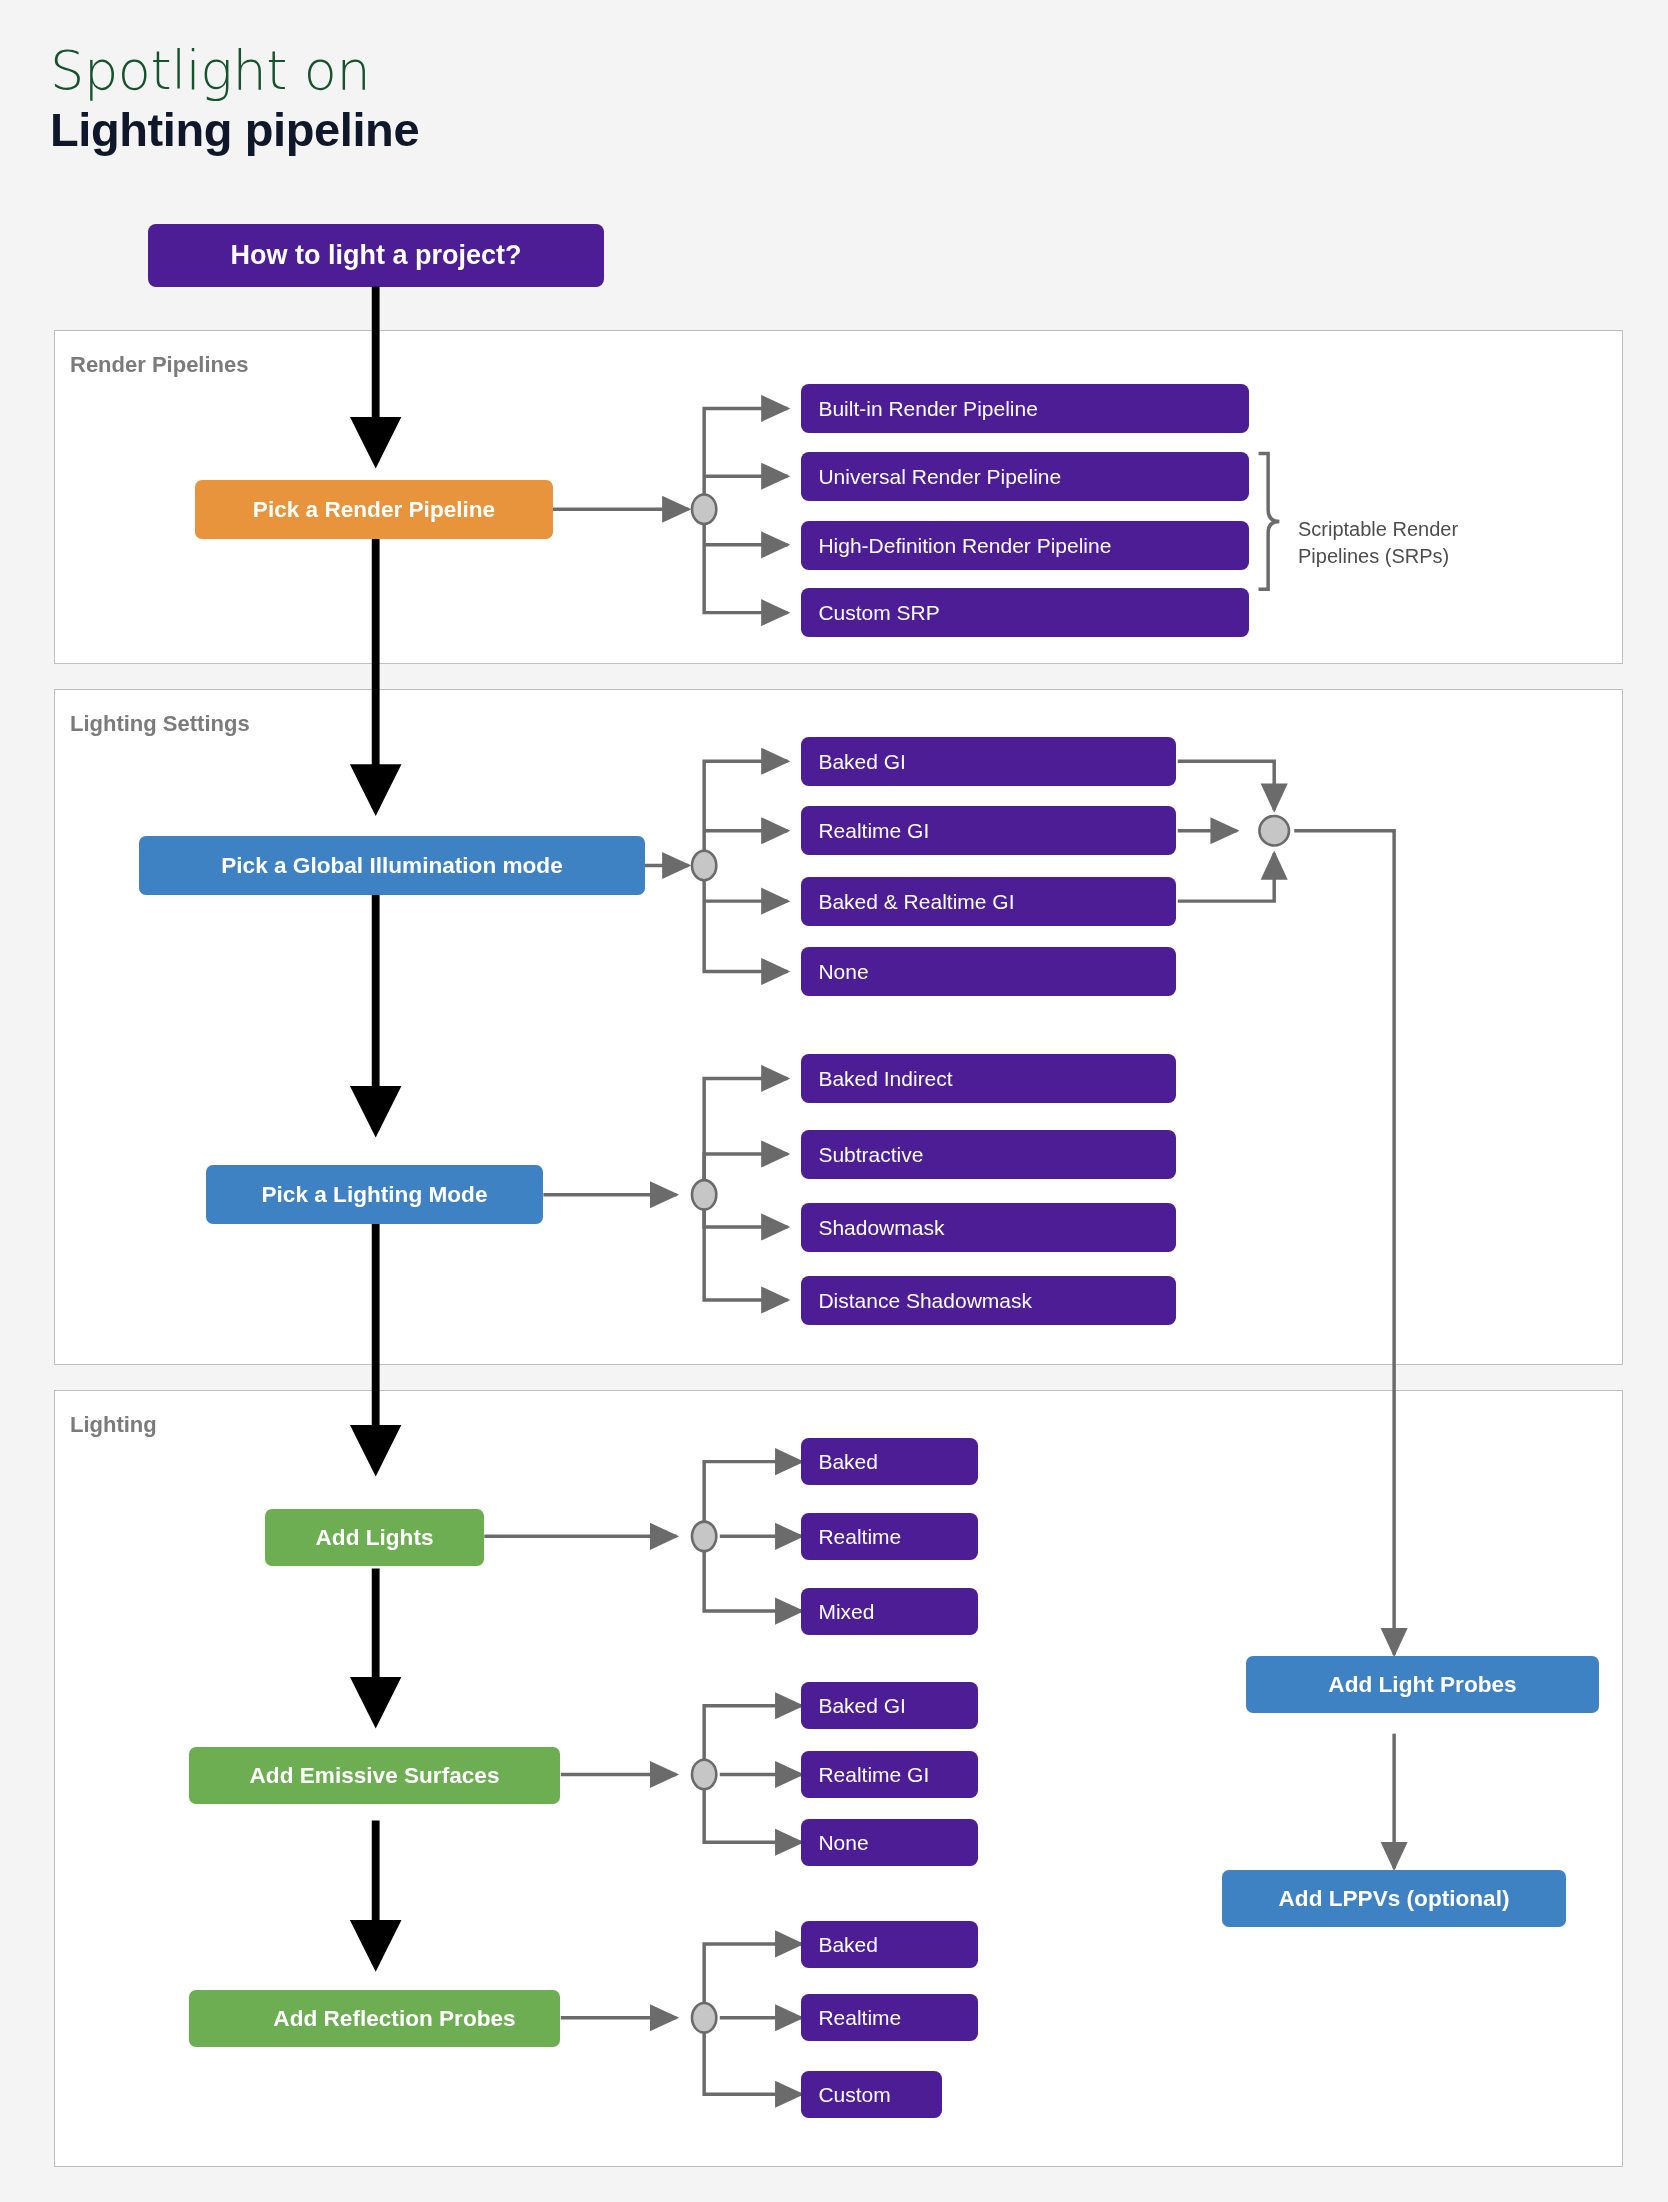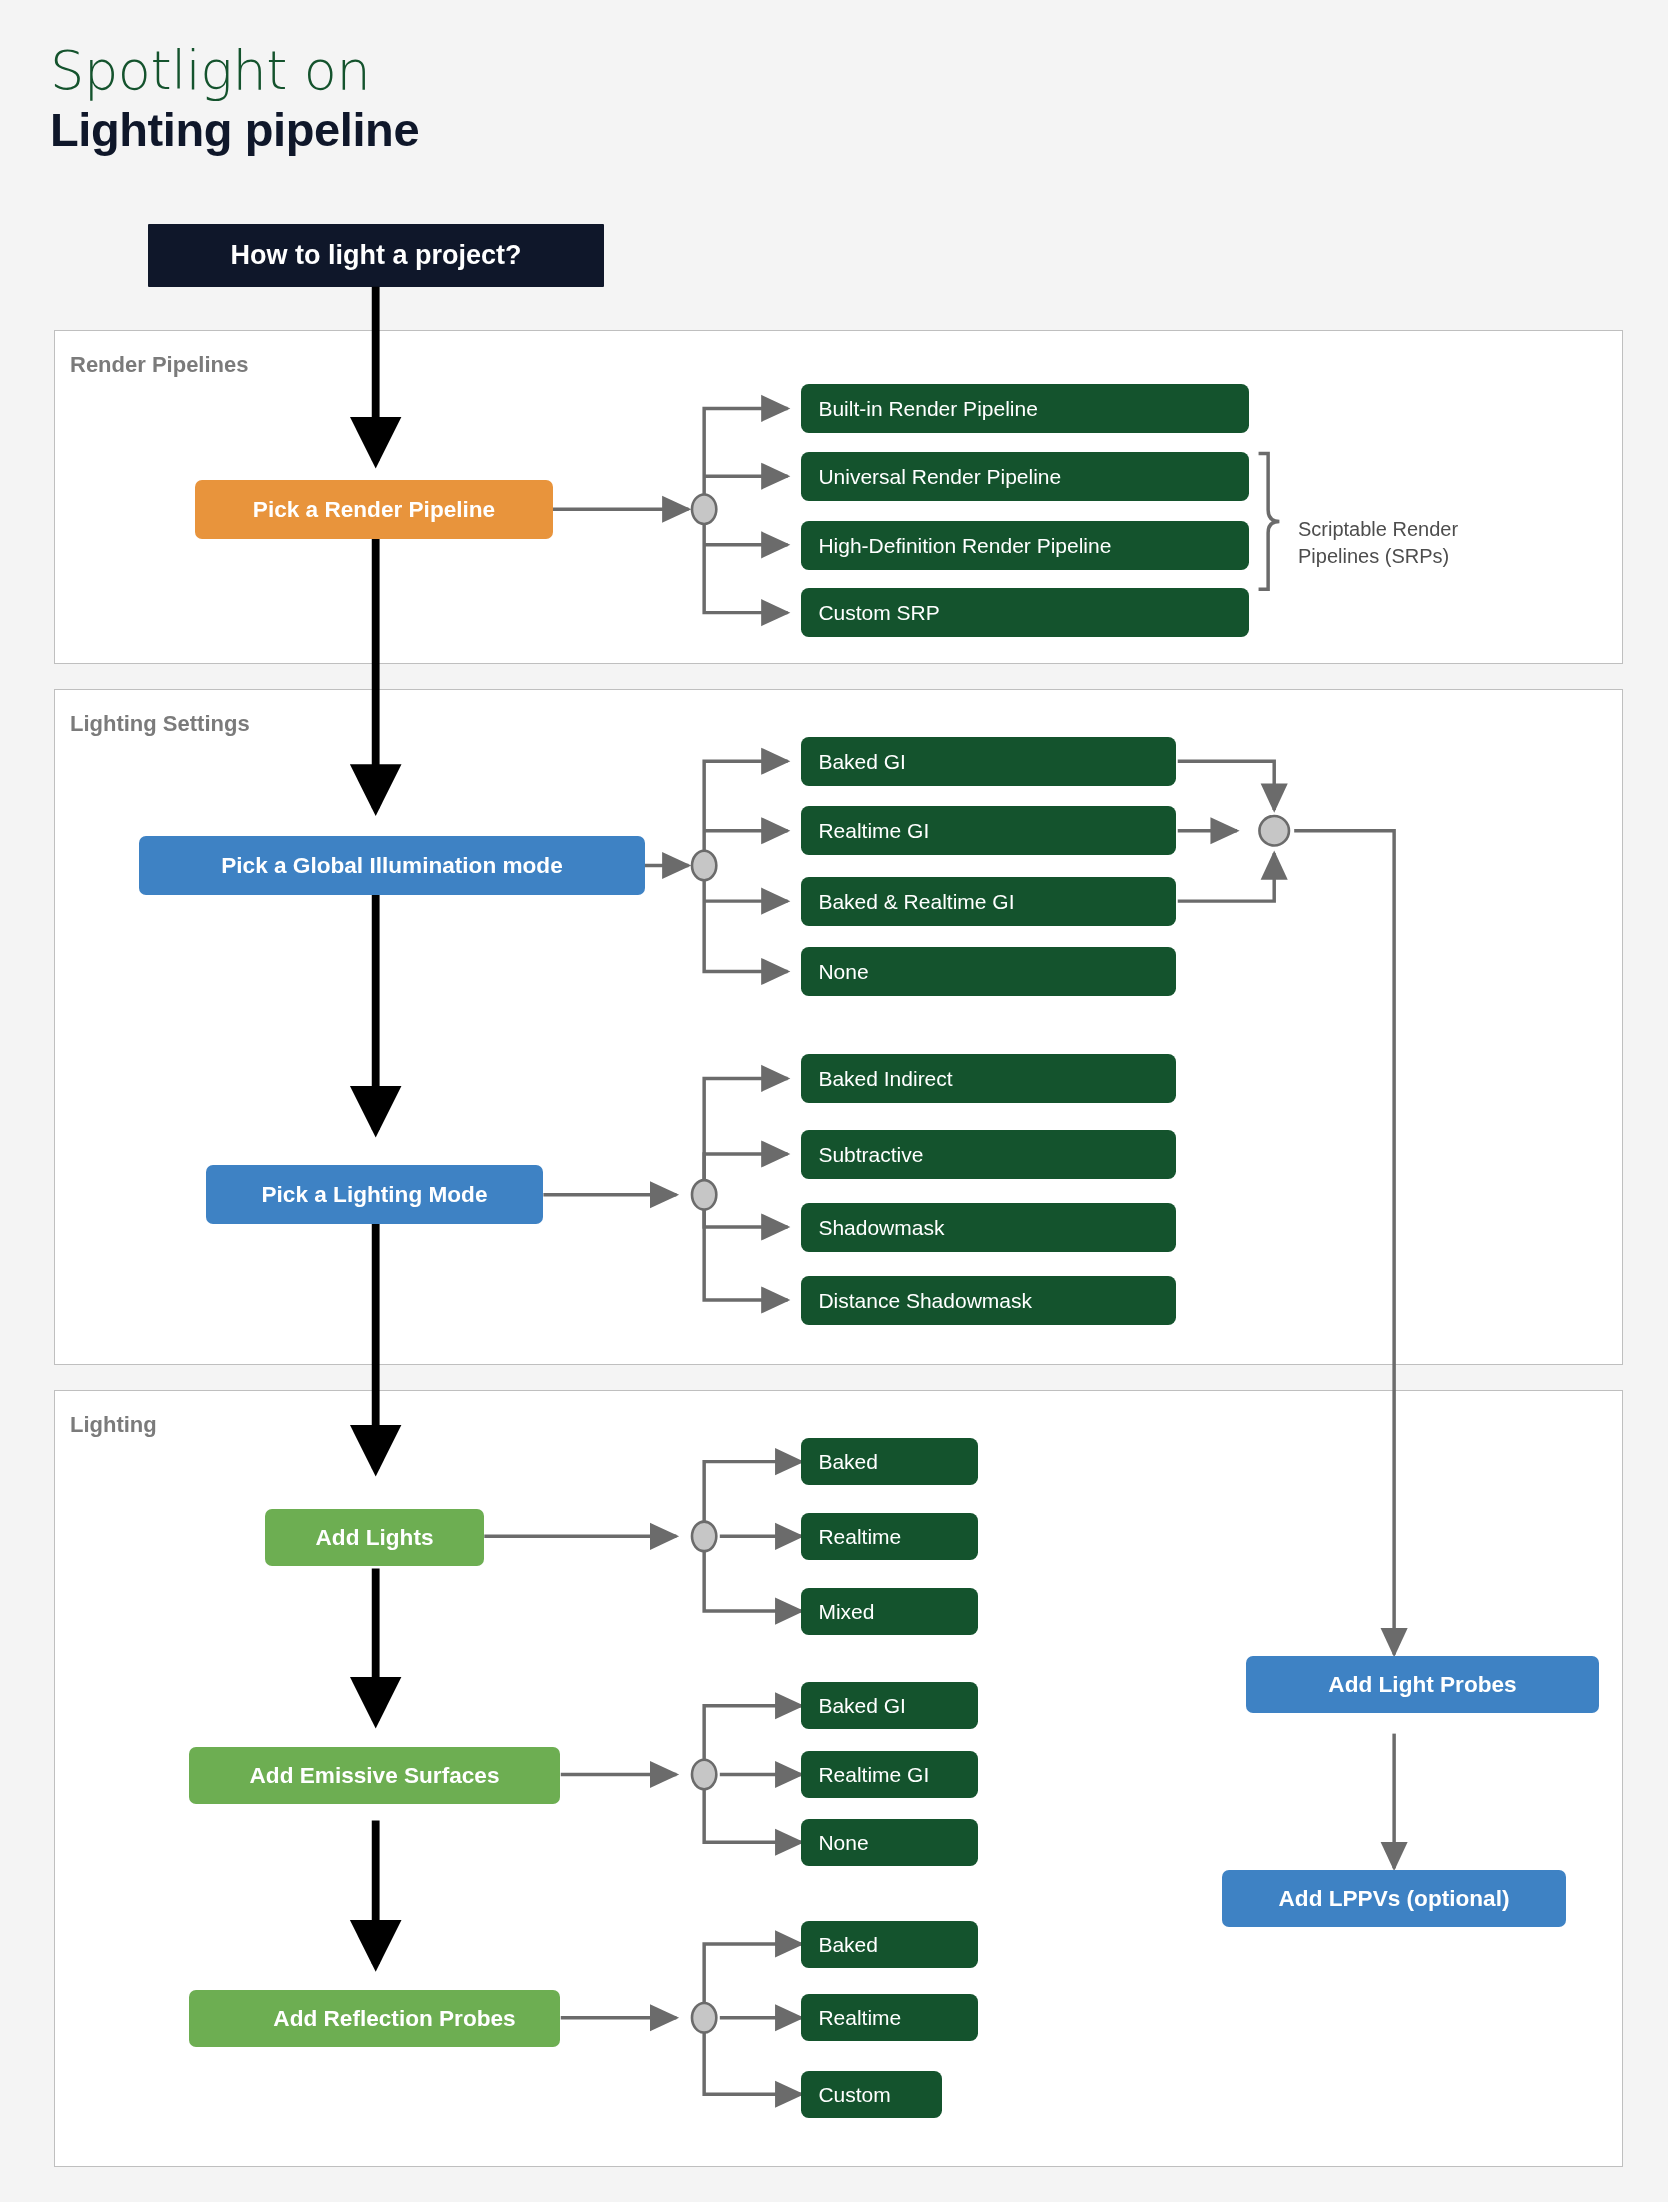--- a/index.html
+++ b/index.html
@@ -41,22 +41,22 @@
     line-height: 1.12;
     margin-top: 3.5px;
   }
   
   .root-pill {
     position: absolute;
     left: 148px;
     top: 224px;
     width: 456px;
     height: 63px;
-    background: #0f172a;
-    border-radius: 1px;
+    background: #4c1d95;
+    border-radius: 8px;
     display: flex;
     align-items: center;
     justify-content: center;
     color: #ffffff;
     font-size: 27px;
     font-weight: 700;
   }
   
   .panel {
     position: absolute;
@@ -85,21 +85,21 @@
     justify-content: center;
     font-size: 22.6px;
     font-weight: 700;
     border-radius: 7px;
   }
   .node.option {
     justify-content: flex-start;
     padding-left: 17.4px;
     font-size: 21px;
     font-weight: 400;
-    background: #14532d;
+    background: #4c1d95;
     border-radius: 7.8px;
   }
   
   svg.wires {
     position: absolute;
     left: 0;
     top: 0;
     width: 1669px;
     height: 2202px;
     pointer-events: none;

